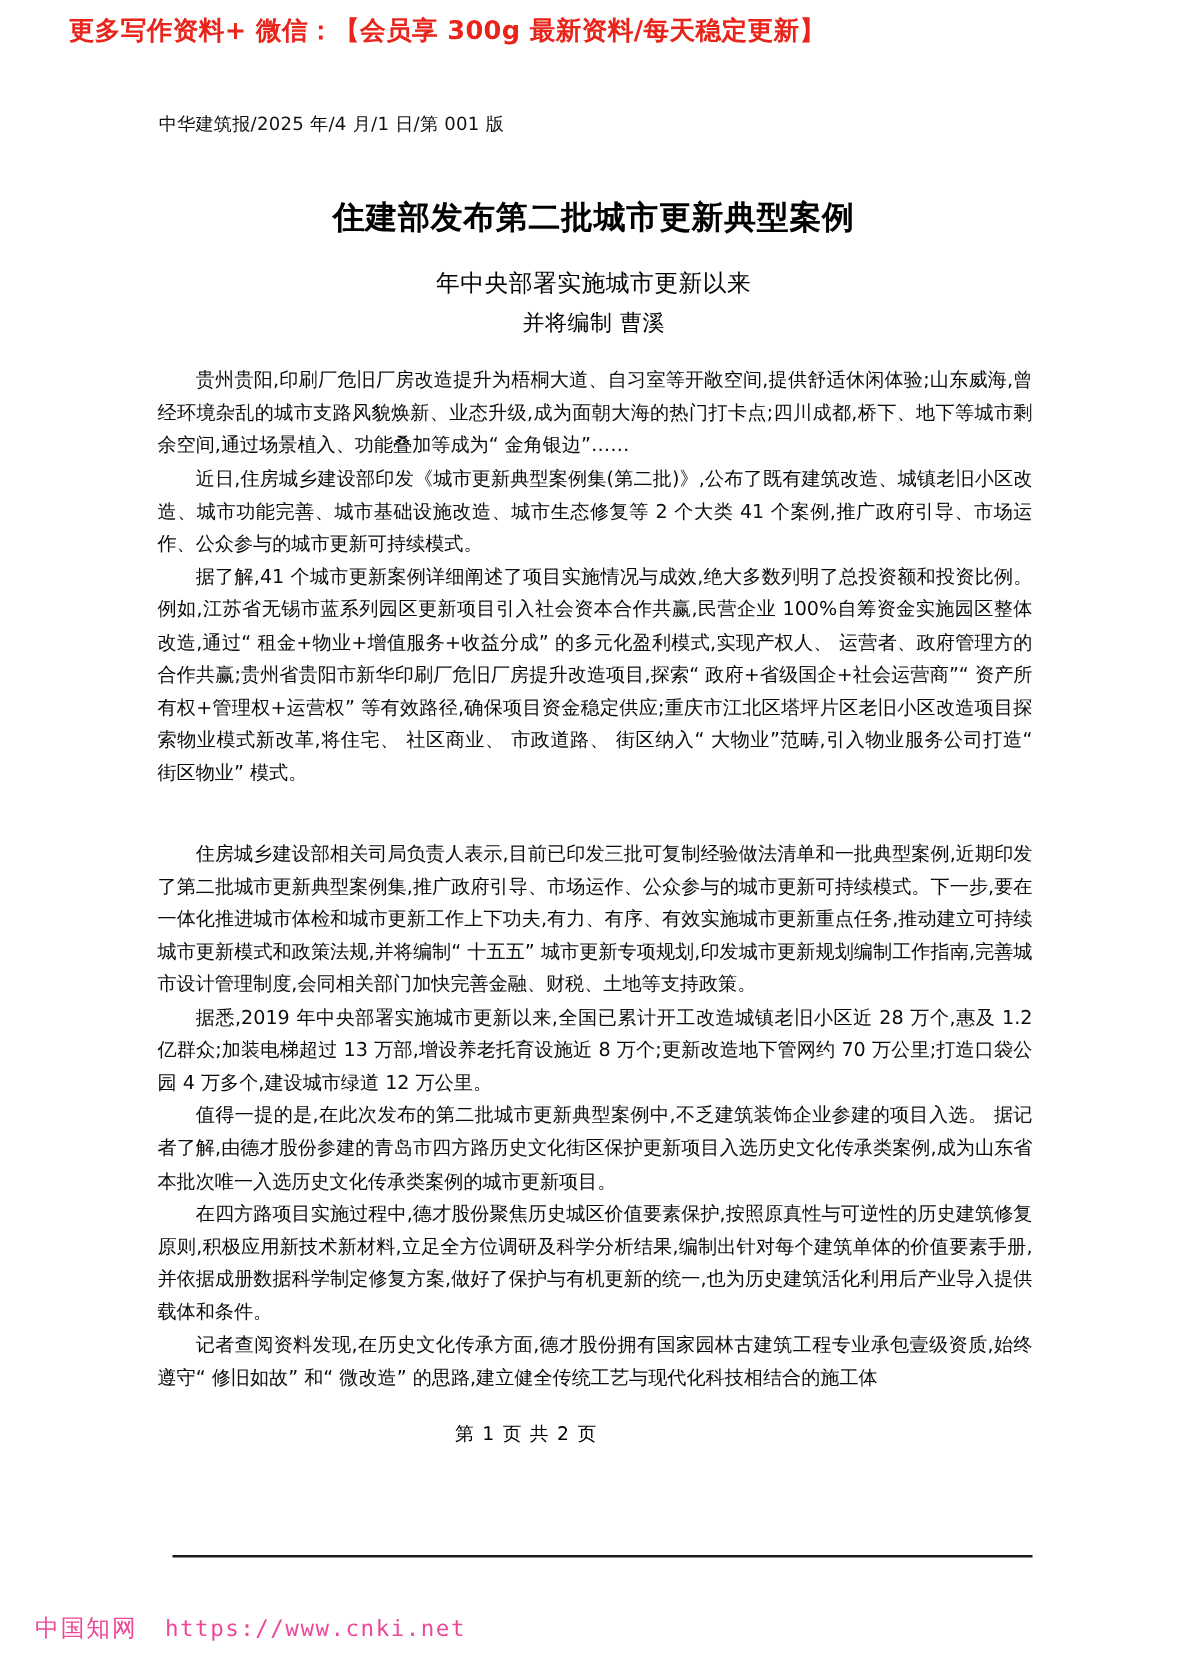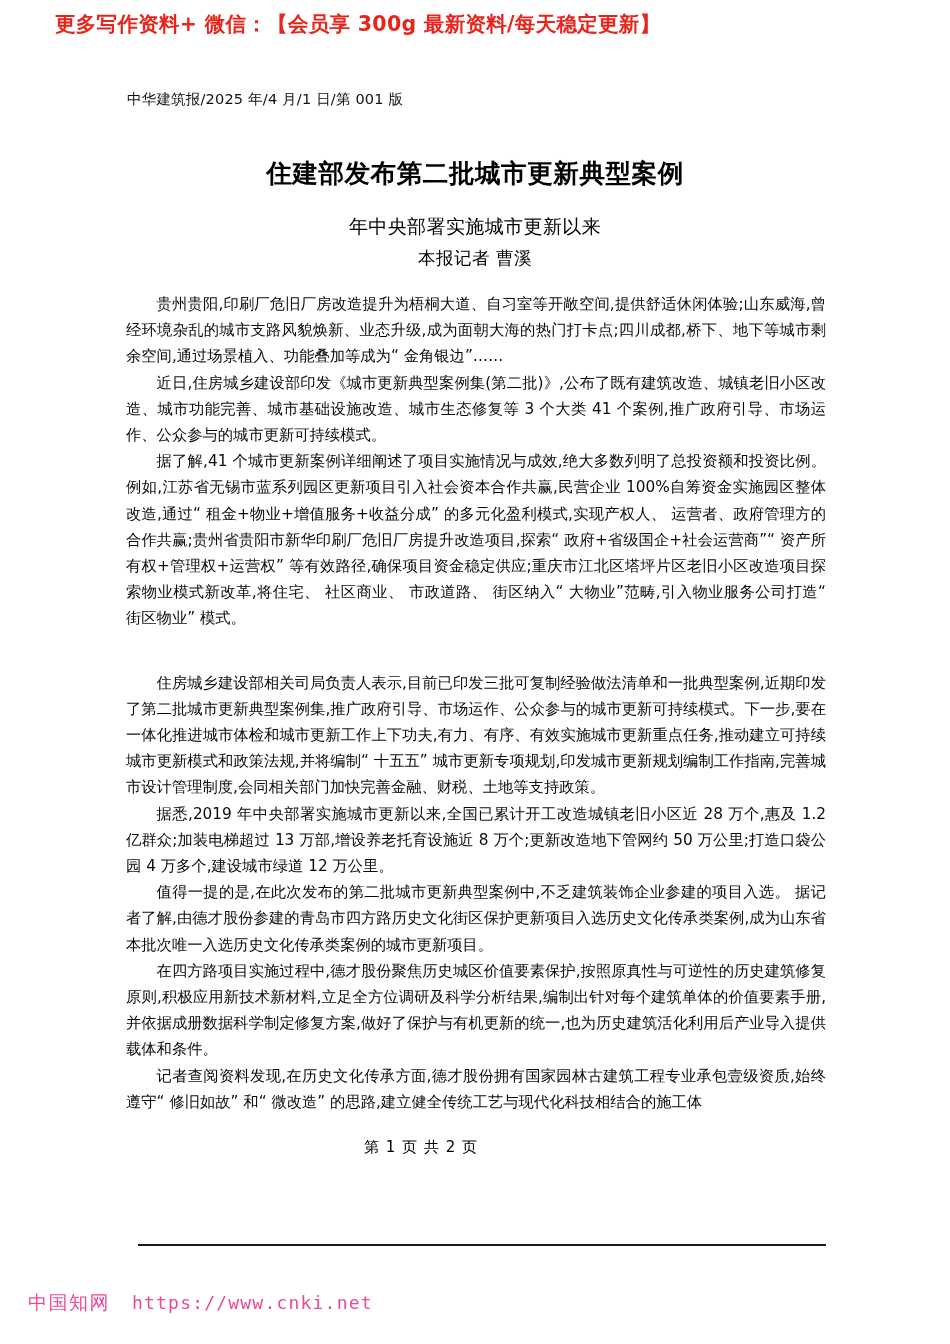--- a/index.html
+++ b/index.html
@@ -150,28 +150,28 @@
 <div class="page">
 
   <div class="promo">更多写作资料+ 微信：【会员享 300g 最新资料/每天稳定更新】</div>
 
   <div class="masthead">中华建筑报/2025 年/4 月/1 日/第 001 版</div>
 
   <h1 class="headline">住建部发布第二批城市更新典型案例</h1>
 
   <h2 class="subhead">年中央部署实施城市更新以来</h2>
 
-  <div class="byline">本报记者  曹溪</div>
+  <div class="byline">并将编制  曹溪</div>
 
   <div class="body-copy">
     <p>贵州贵阳,印刷厂危旧厂房改造提升为梧桐大道、自习室等开敞空间,提供舒适休闲体验;山东威海,曾经环境杂乱的城市支路风貌焕新、业态升级,成为面朝大海的热门打卡点;四川成都,桥下、地下等城市剩余空间,通过场景植入、功能叠加等成为“ 金角银边”……</p>
-    <p>近日,住房城乡建设部印发《城市更新典型案例集(第二批)》,公布了既有建筑改造、城镇老旧小区改造、城市功能完善、城市基础设施改造、城市生态修复等 3 个大类 41 个案例,推广政府引导、市场运作、公众参与的城市更新可持续模式。</p>
+    <p>近日,住房城乡建设部印发《城市更新典型案例集(第二批)》,公布了既有建筑改造、城镇老旧小区改造、城市功能完善、城市基础设施改造、城市生态修复等 2 个大类 41 个案例,推广政府引导、市场运作、公众参与的城市更新可持续模式。</p>
     <p>据了解,41 个城市更新案例详细阐述了项目实施情况与成效,绝大多数列明了总投资额和投资比例。例如,江苏省无锡市蓝系列园区更新项目引入社会资本合作共赢,民营企业 100%自筹资金实施园区整体改造,通过“ 租金+物业+增值服务+收益分成” 的多元化盈利模式,实现产权人、 运营者、政府管理方的合作共赢;贵州省贵阳市新华印刷厂危旧厂房提升改造项目,探索“ 政府+省级国企+社会运营商”“ 资产所有权+管理权+运营权” 等有效路径,确保项目资金稳定供应;重庆市江北区塔坪片区老旧小区改造项目探索物业模式新改革,将住宅、 社区商业、 市政道路、 街区纳入“ 大物业”范畴,引入物业服务公司打造“ 街区物业” 模式。</p>
     <p class="gap">住房城乡建设部相关司局负责人表示,目前已印发三批可复制经验做法清单和一批典型案例,近期印发了第二批城市更新典型案例集,推广政府引导、市场运作、公众参与的城市更新可持续模式。下一步,要在一体化推进城市体检和城市更新工作上下功夫,有力、有序、有效实施城市更新重点任务,推动建立可持续城市更新模式和政策法规,并将编制“ 十五五” 城市更新专项规划,印发城市更新规划编制工作指南,完善城市设计管理制度,会同相关部门加快完善金融、财税、土地等支持政策。</p>
-    <p>据悉,2019 年中央部署实施城市更新以来,全国已累计开工改造城镇老旧小区近 28 万个,惠及 1.2 亿群众;加装电梯超过 13 万部,增设养老托育设施近 8 万个;更新改造地下管网约 50 万公里;打造口袋公园 4 万多个,建设城市绿道 12 万公里。</p>
+    <p>据悉,2019 年中央部署实施城市更新以来,全国已累计开工改造城镇老旧小区近 28 万个,惠及 1.2 亿群众;加装电梯超过 13 万部,增设养老托育设施近 8 万个;更新改造地下管网约 70 万公里;打造口袋公园 4 万多个,建设城市绿道 12 万公里。</p>
     <p>值得一提的是,在此次发布的第二批城市更新典型案例中,不乏建筑装饰企业参建的项目入选。 据记者了解,由德才股份参建的青岛市四方路历史文化街区保护更新项目入选历史文化传承类案例,成为山东省本批次唯一入选历史文化传承类案例的城市更新项目。</p>
     <p>在四方路项目实施过程中,德才股份聚焦历史城区价值要素保护,按照原真性与可逆性的历史建筑修复原则,积极应用新技术新材料,立足全方位调研及科学分析结果,编制出针对每个建筑单体的价值要素手册,并依据成册数据科学制定修复方案,做好了保护与有机更新的统一,也为历史建筑活化利用后产业导入提供载体和条件。</p>
     <p>记者查阅资料发现,在历史文化传承方面,德才股份拥有国家园林古建筑工程专业承包壹级资质,始终遵守“ 修旧如故” 和“ 微改造” 的思路,建立健全传统工艺与现代化科技相结合的施工体</p>
   </div>
 
   <div class="page-number">第 1 页 共 2 页</div>
 
   <div class="bottom-rule"></div>
 
   <div class="watermark">

